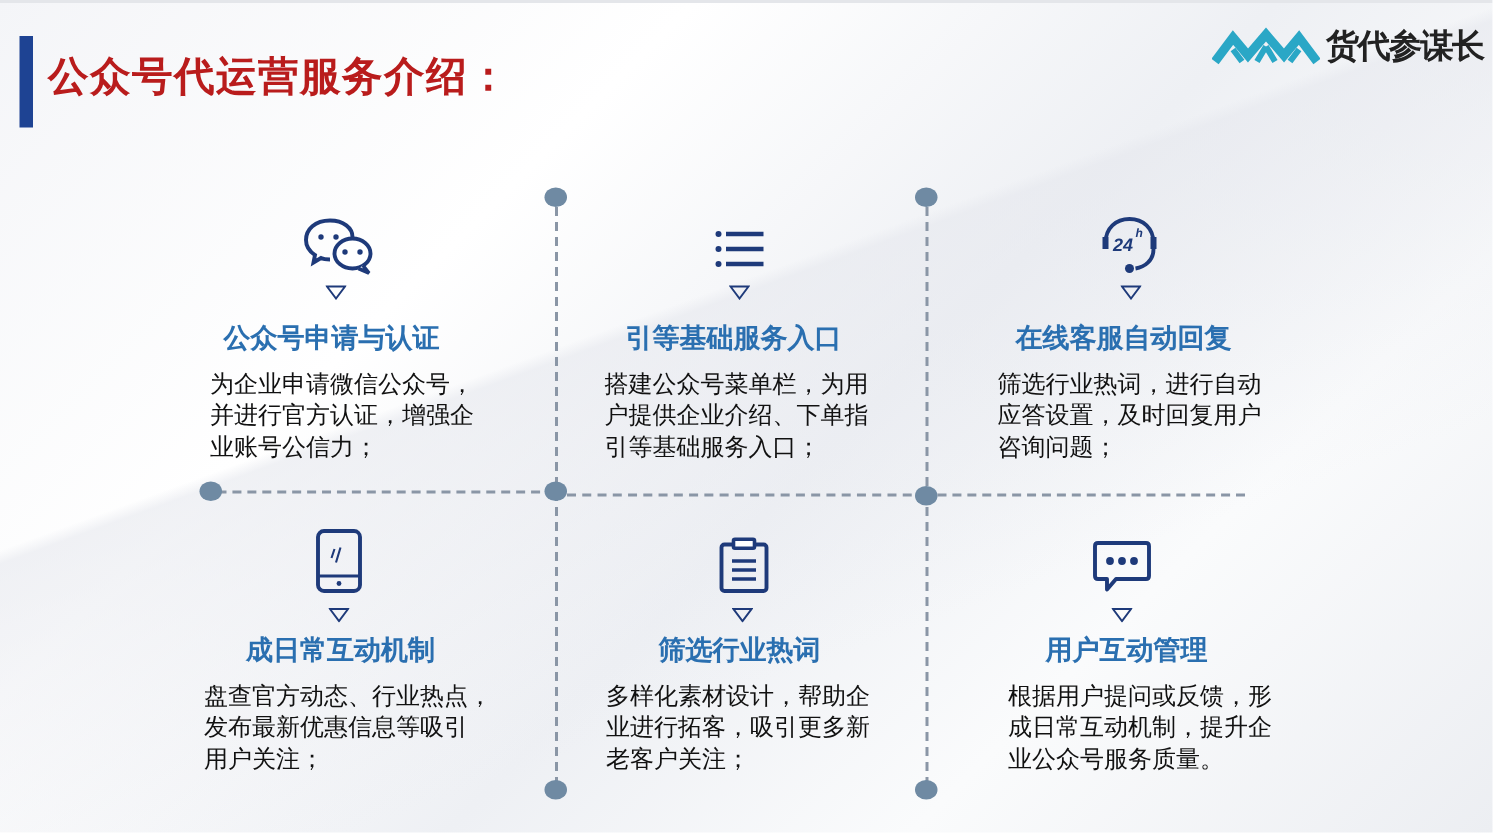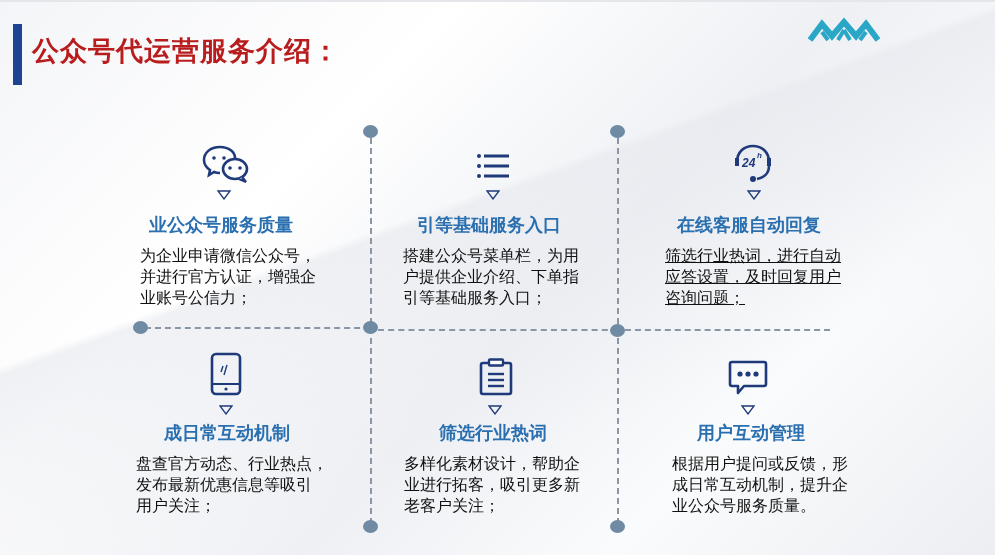--- a/index.html
+++ b/index.html
@@ -45,20 +45,21 @@
 <div class="top-line"></div>
 
 <div class="title-bar"></div>
 <div class="page-title">公众号代运营服务介绍：</div>
 
 <div class="logo">
   <svg viewBox="0 0 72 28">
     <path d="M2 24 L14 8 L24 20 L36 6 L48 20 L58 8 L70 24" fill="none" stroke="#2aa7c6" stroke-width="6" stroke-linejoin="miter"></path>
     <path d="M14 16 L20 24 M36 14 L30 24 M36 14 L42 24 M58 16 L52 24" stroke="#2aa7c6" stroke-width="4"></path>
   </svg>
+  <span class="logo-text">货代参谋长</span>
 </div>
 
 <div class="vline" style="left:370px; top:138px; height:386px;"></div>
 <div class="vline" style="left:617px; top:138px; height:386px;"></div>
 <div class="hline" style="left:145px; top:327px; width:225px;"></div>
 <div class="hline" style="left:378px; top:329px; width:240px;"></div>
 <div class="hline" style="left:625px; top:329px; width:205px;"></div>
 
 <div class="dot" style="left:363px; top:125px;"></div>
 <div class="dot" style="left:610px; top:125px;"></div>
@@ -77,21 +78,21 @@
         <circle cx="22" cy="14" r="1.8" fill="#1e3a7a"></circle>
       <ellipse cx="33" cy="25" rx="12" ry="10" fill="#fff" stroke="#1e3a7a" stroke-width="2.6"></ellipse>
       <path d="M40 33 L44 38 L37 35" fill="#fff" stroke="#1e3a7a" stroke-width="2.4"></path>
       <circle cx="28" cy="24" r="1.8" fill="#1e3a7a"></circle>
         <circle cx="38" cy="24" r="1.8" fill="#1e3a7a"></circle>
     </svg>
   </div>
   <svg class="tri" style="left:217px; top:190px;" viewBox="0 0 14 10">
       <path d="M1 1 L13 1 L7 9 Z" fill="none" stroke="#1e3a7a" stroke-width="1.3"></path>
     </svg>
-  <div class="cell-title" style="left:149px; top:213px;">业公众号服务质量</div>
+  <div class="cell-title" style="left:149px; top:213px;">公众号申请与认证</div>
   <div class="cell-desc" style="left:140px; top:245px;">为企业申请微信公众号，
 并进行官方认证，增强企
 业账号公信力；</div>
 </div>
 
 <div>
   <div class="icon" style="left:476px; top:153px;">
     <svg width="34" height="26" viewBox="0 0 34 26">
       <circle cx="3" cy="3" r="2" fill="#1e3a7a"></circle>
         <rect x="8" y="1.5" width="25" height="3" fill="#1e3a7a"></rect>
@@ -119,21 +120,21 @@
       <path d="M38 24 C38 32 32 36 26 37" fill="none" stroke="#1e3a7a" stroke-width="2.6"></path>
       <circle cx="22" cy="37" r="3" fill="#1e3a7a"></circle>
       <text x="11" y="25" font-size="12" font-weight="bold" fill="#1e3a7a" font-family="Liberation Sans, sans-serif">24</text>
       <text x="26" y="16" font-size="8" font-weight="bold" fill="#1e3a7a" font-family="Liberation Sans, sans-serif">h</text>
     </svg>
   </div>
   <svg class="tri" style="left:747px; top:190px;" viewBox="0 0 14 10">
       <path d="M1 1 L13 1 L7 9 Z" fill="none" stroke="#1e3a7a" stroke-width="1.3"></path>
     </svg>
   <div class="cell-title" style="left:677px; top:213px;">在线客服自动回复</div>
-  <div class="cell-desc" style="left:665px; top:245px;text-decoration:underline;">筛选行业热词，进行自动
+  <div class="cell-desc" style="left:665px; top:245px;">筛选行业热词，进行自动
 应答设置，及时回复用户
 咨询问题；</div>
 </div>
 
 <div>
   <div class="icon" style="left:210px; top:352px;">
     <svg width="32" height="44" viewBox="0 0 32 44">
       <rect x="2" y="2" width="28" height="40" rx="4" fill="none" stroke="#1e3a7a" stroke-width="2.6"></rect>
       <line x1="2" y1="32" x2="30" y2="32" stroke="#1e3a7a" stroke-width="2"></line>
       <circle cx="16" cy="37" r="1.6" fill="#1e3a7a"></circle>

